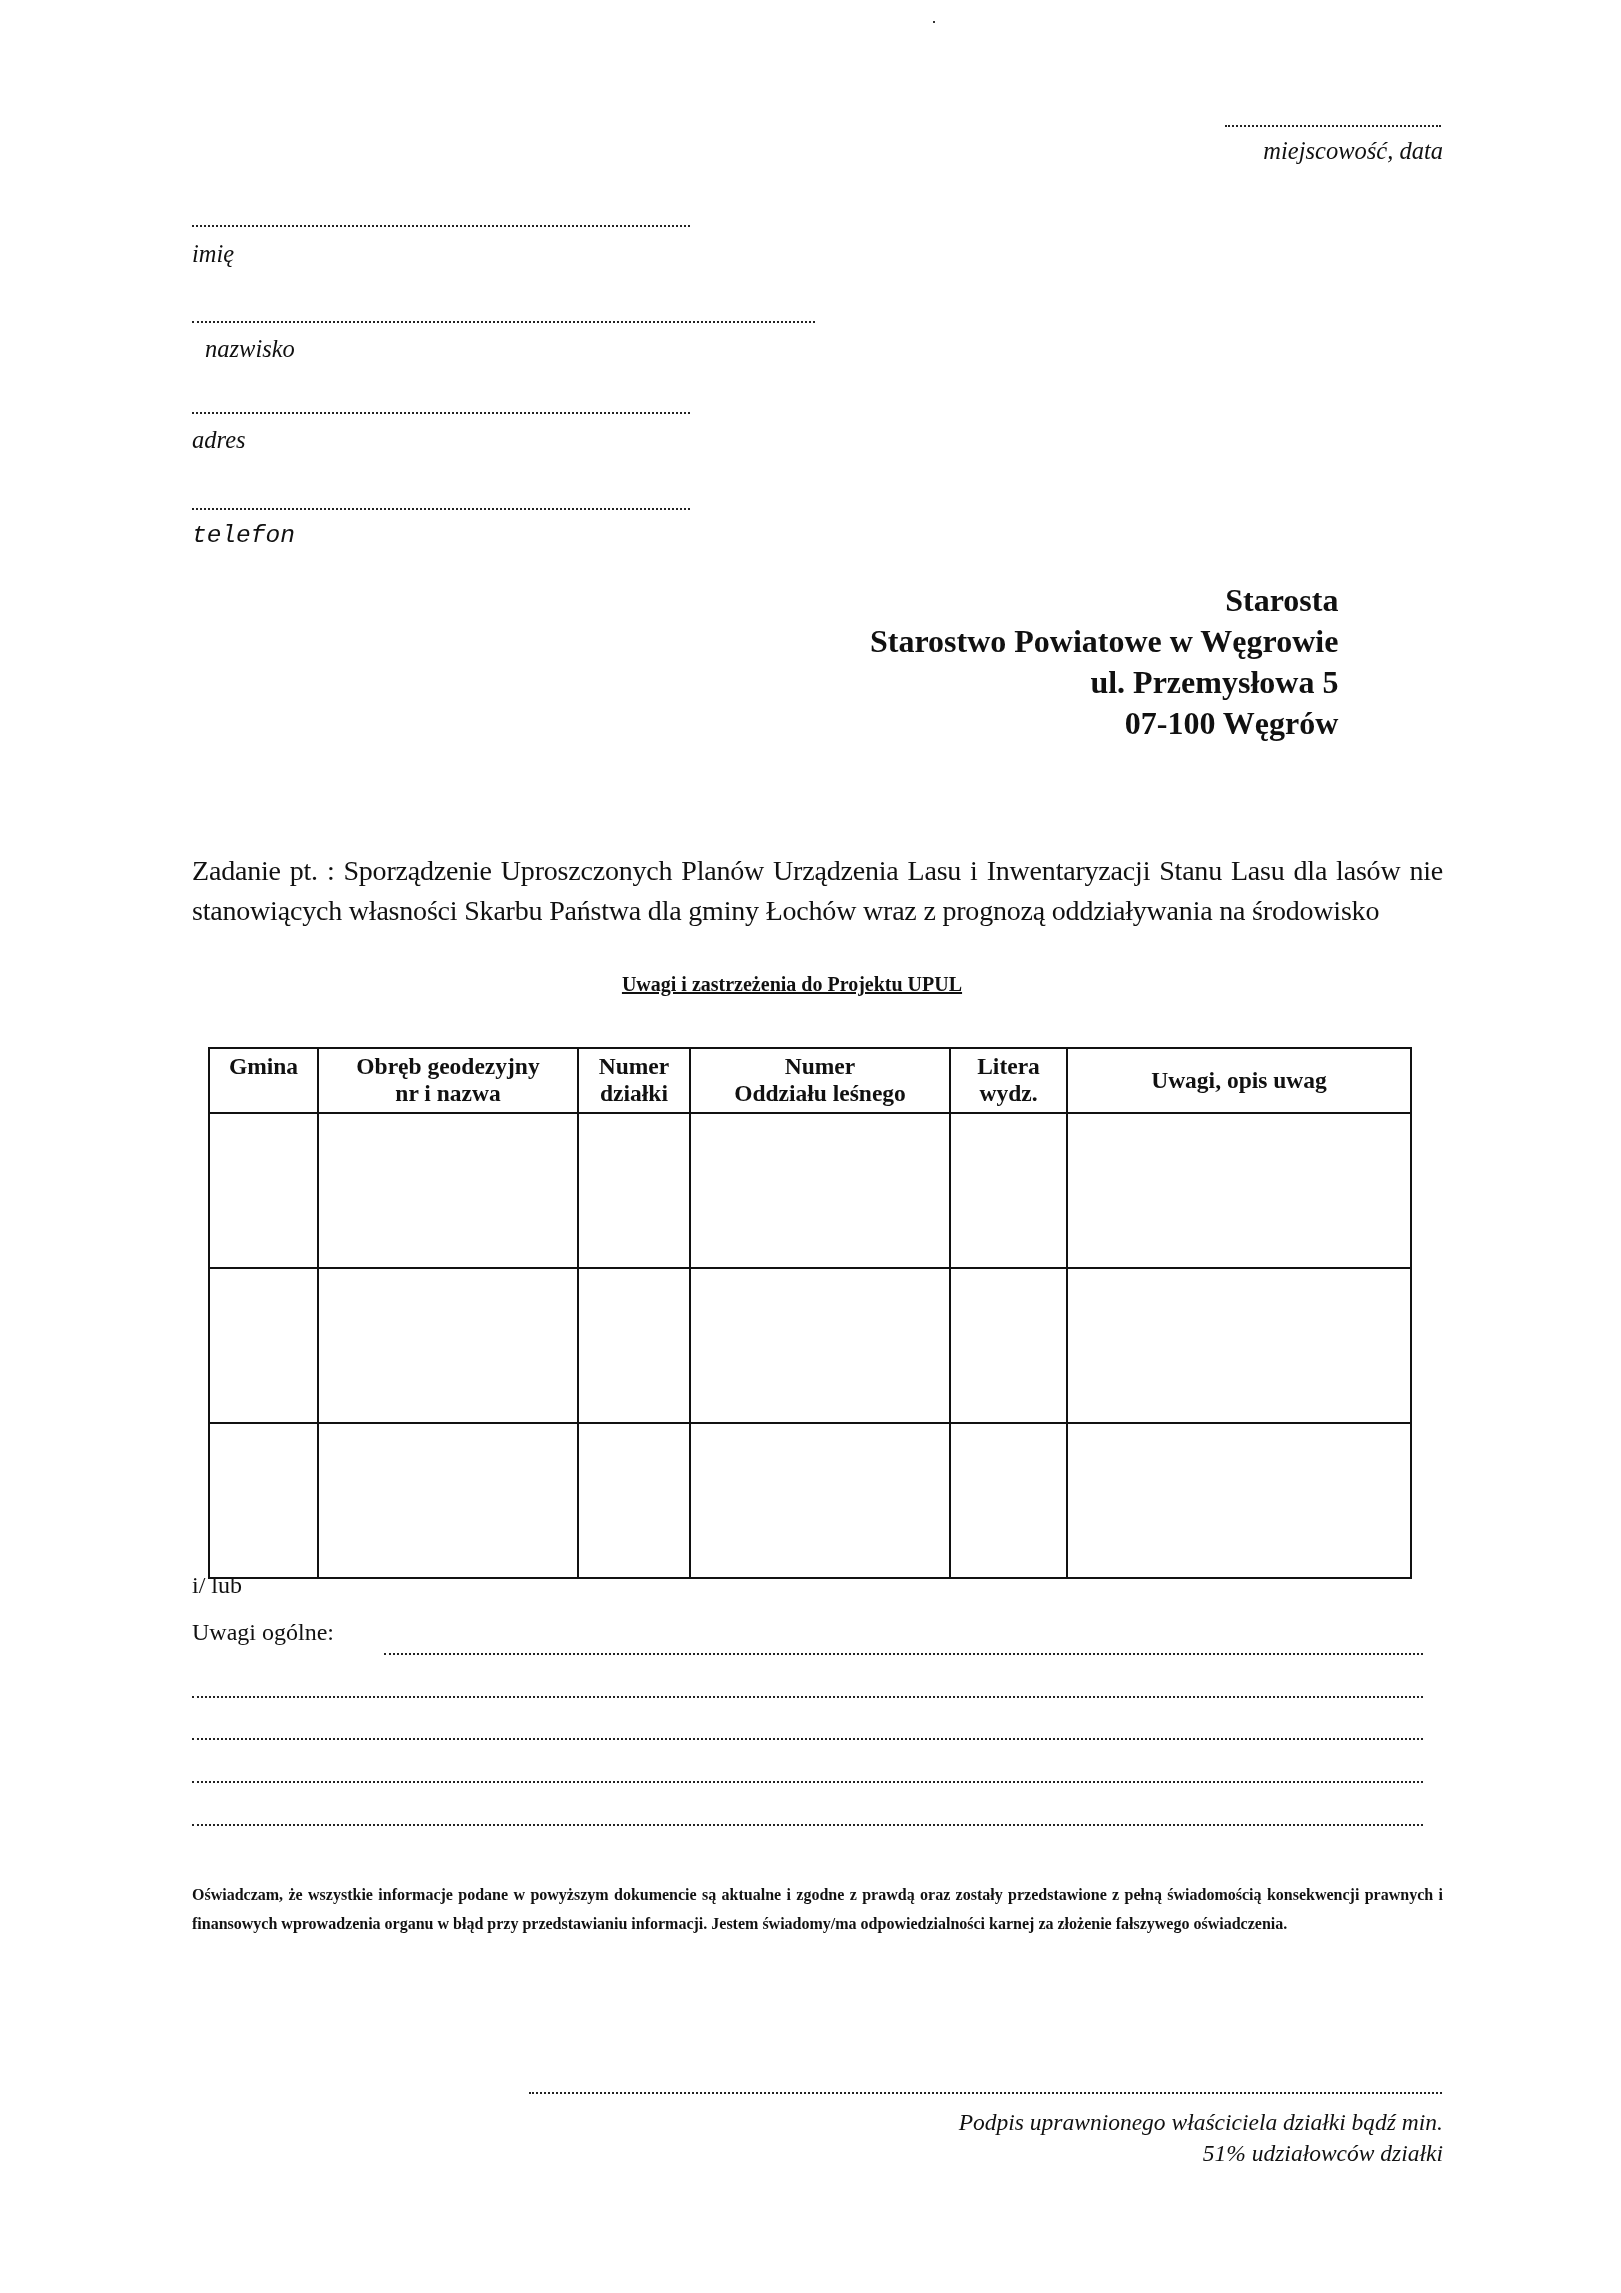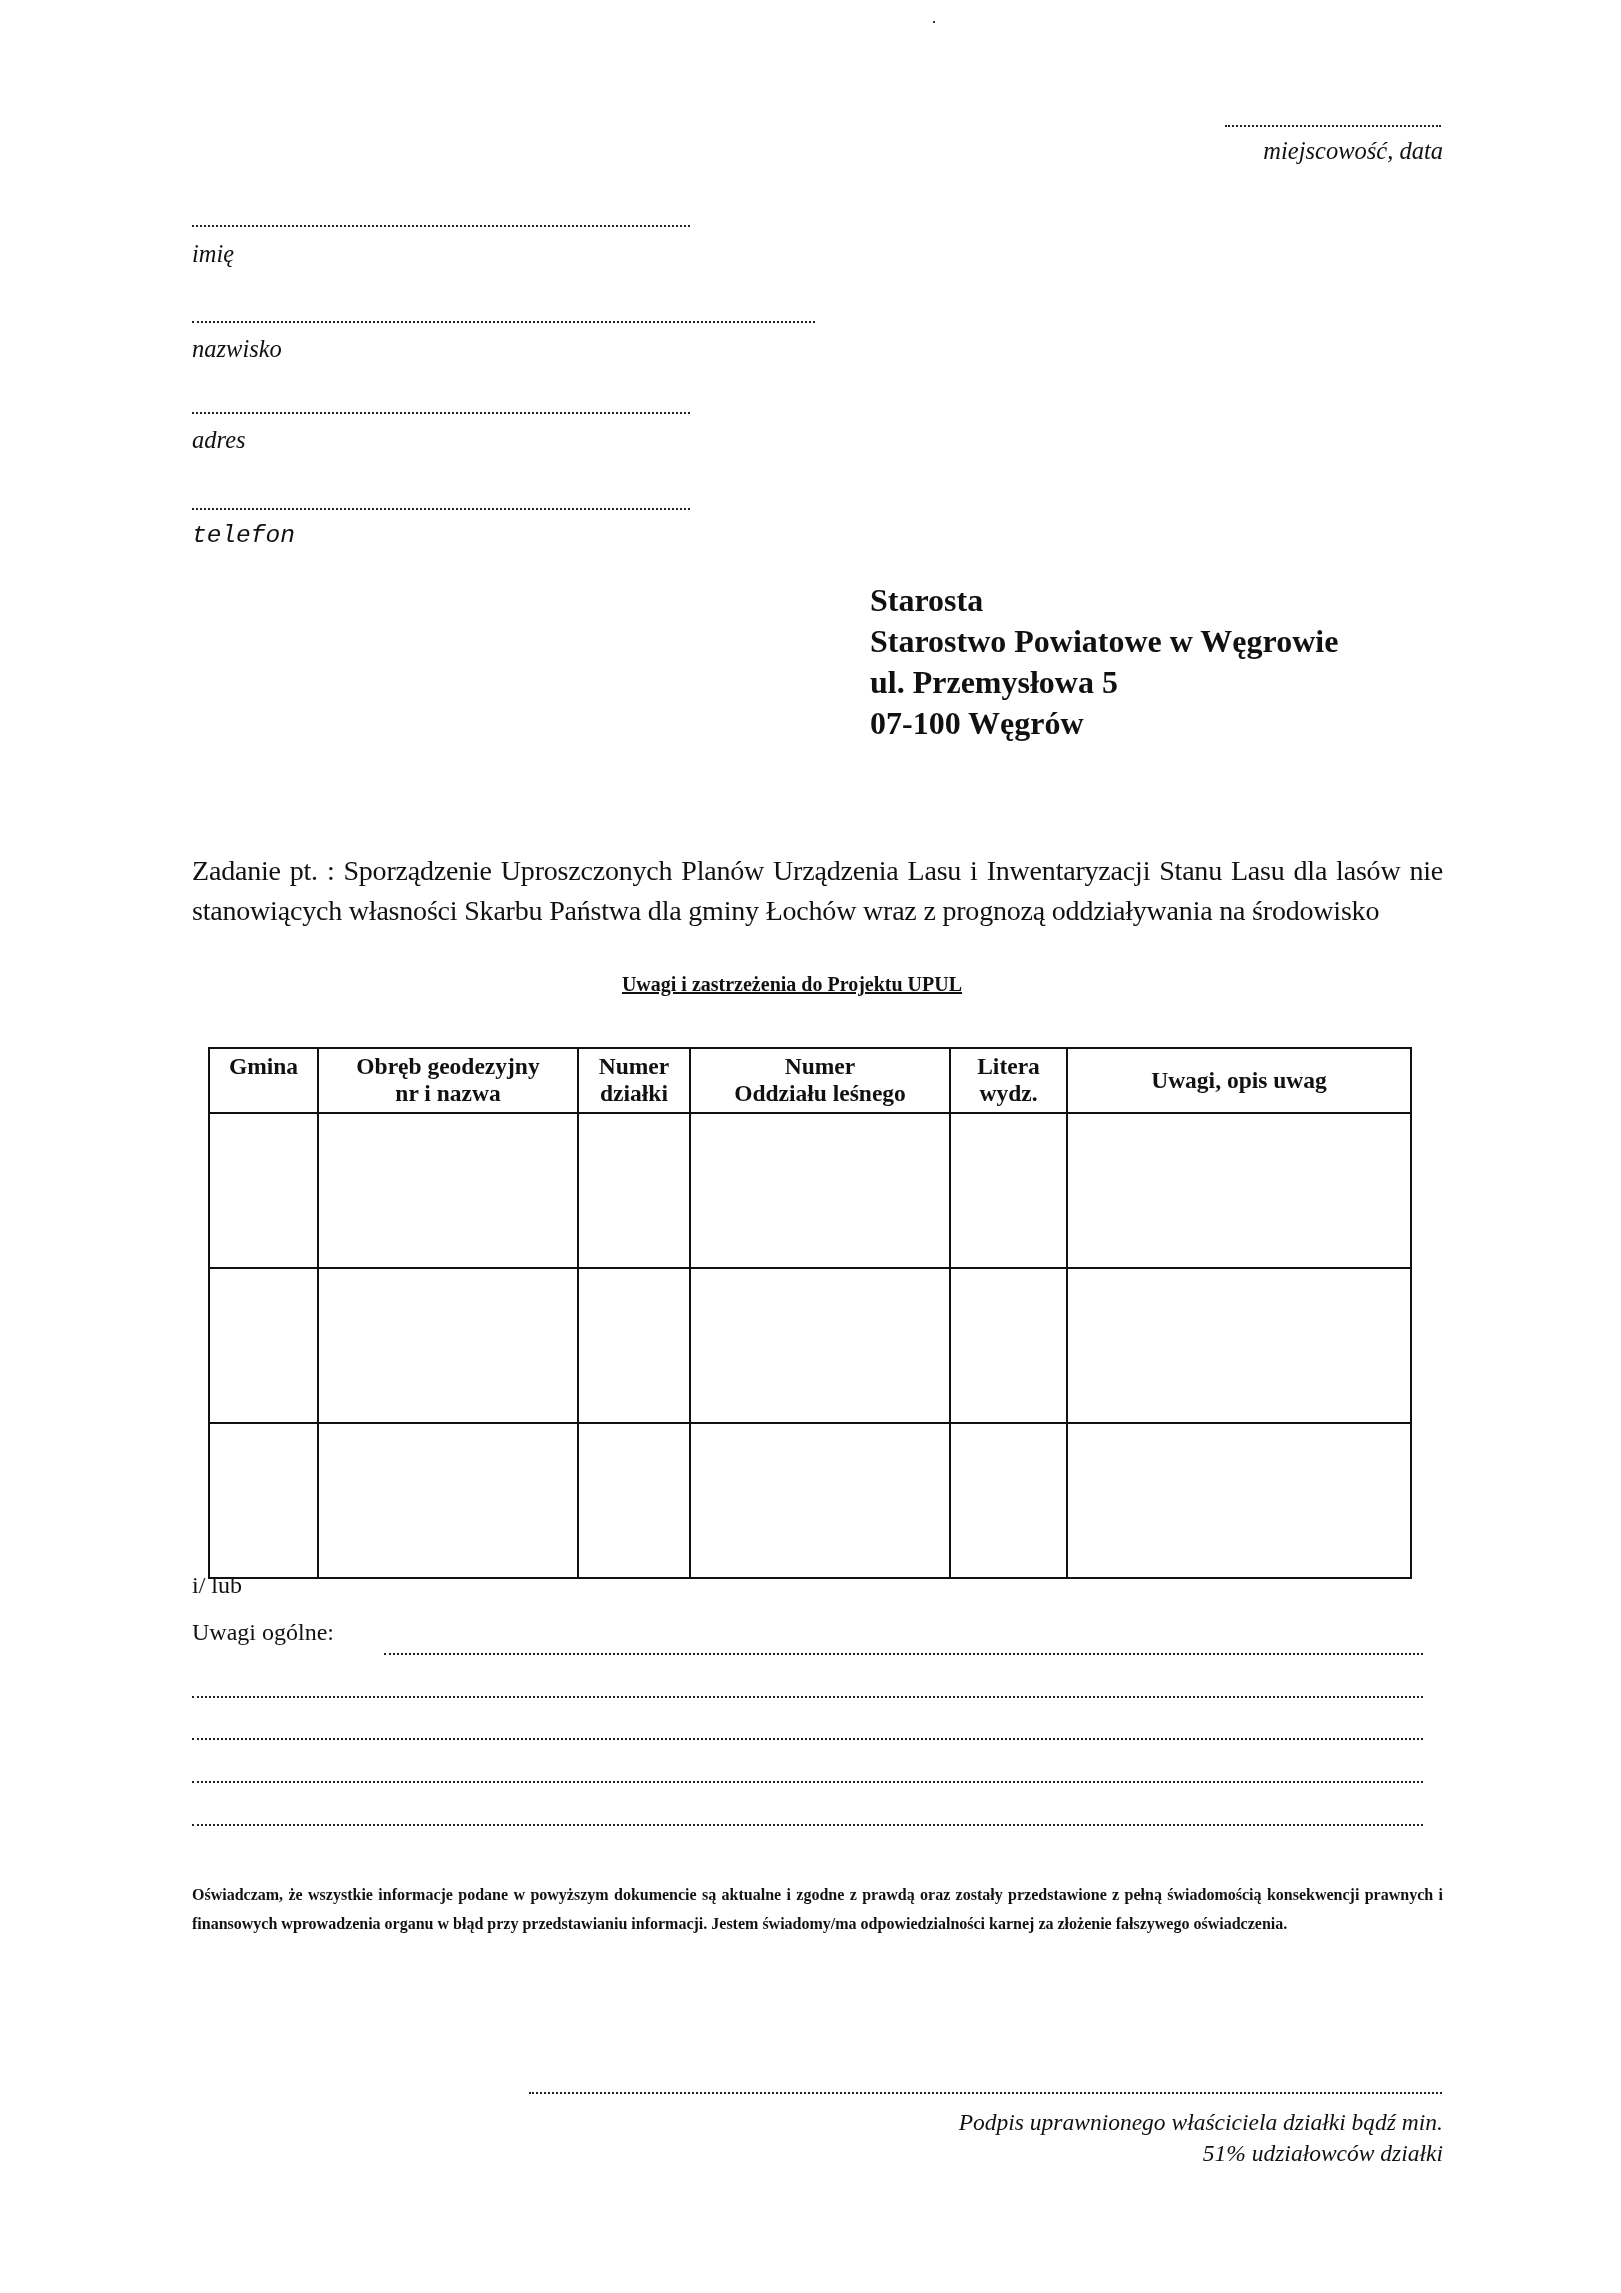--- a/index.html
+++ b/index.html
@@ -3,21 +3,21 @@
 <meta charset="utf-8">
 <style>
   html, body { margin: 0; padding: 0; background: #ffffff; }
   body { width: 1621px; height: 2294px; position: relative; overflow: hidden;
          font-family: "Liberation Serif", "DejaVu Serif", serif; color: #111; }
   .abs { position: absolute; }
   .dots { position: absolute; border-bottom: 2.9px dotted #222; height: 0; }
   .ital { font-style: italic; }
   .label { font-size: 24.5px; }
   .addr { left: 870px; top: 580px; font-size: 32px; font-weight: bold; line-height: 41px; }
-  .addr div { white-space: nowrap; }
+  .addr div { white-space: nowrap; text-align: right; }
   .task { left: 192px; top: 825px; width: 1251px; font-size: 28px; line-height: 40px;
           text-align: justify; font-family: "Liberation Serif", serif; letter-spacing: -0.2px; margin-top: 26px; }
   .title { left: 0; width: 1584px; top: 973px; text-align: center; font-size: 20px;
            font-weight: bold; text-decoration: underline; text-decoration-thickness: 2px; }
   table.grid { position: absolute; left: 208px; top: 1047px; border-collapse: collapse;
                table-layout: fixed; }
   table.grid th, table.grid td { border: 2px solid #111; padding: 0; }
   table.grid th { font-size: 23.5px; font-weight: bold; line-height: 27.4px; text-align: center;
                   vertical-align: top; height: 59px; padding-top: 3.9px; }
   table.grid th.mid { vertical-align: middle; padding-top: 0; }
@@ -33,21 +33,21 @@
 
 <div class="abs speck"></div>
 
 <div class="dots" style="left:1225px; top:125px; width:216px;"></div>
 <div class="abs label ital" style="right:178px; top:137px;">miejscowość, data</div>
 
 <div class="dots" style="left:192px; top:225px; width:498px;"></div>
 <div class="abs label ital" style="left:192px; top:240px;">imię</div>
 
 <div class="dots" style="left:192px; top:321px; width:623px;"></div>
-<div class="abs label ital" style="left:192px; top:335px;">nazwisko</div>
+<div class="abs label ital" style="left:205px; top:335px;">nazwisko</div>
 
 <div class="dots" style="left:192px; top:412px; width:498px;"></div>
 <div class="abs label ital" style="left:192px; top:426px;">adres</div>
 
 <div class="dots" style="left:192px; top:508px; width:498px;"></div>
 <div class="abs label ital" style="left:192px; top:522px;font-family:Liberation Mono, monospace;">telefon</div>
 
 <div class="abs addr">
   <div>Starosta</div>
   <div>Starostwo Powiatowe w Węgrowie</div>

